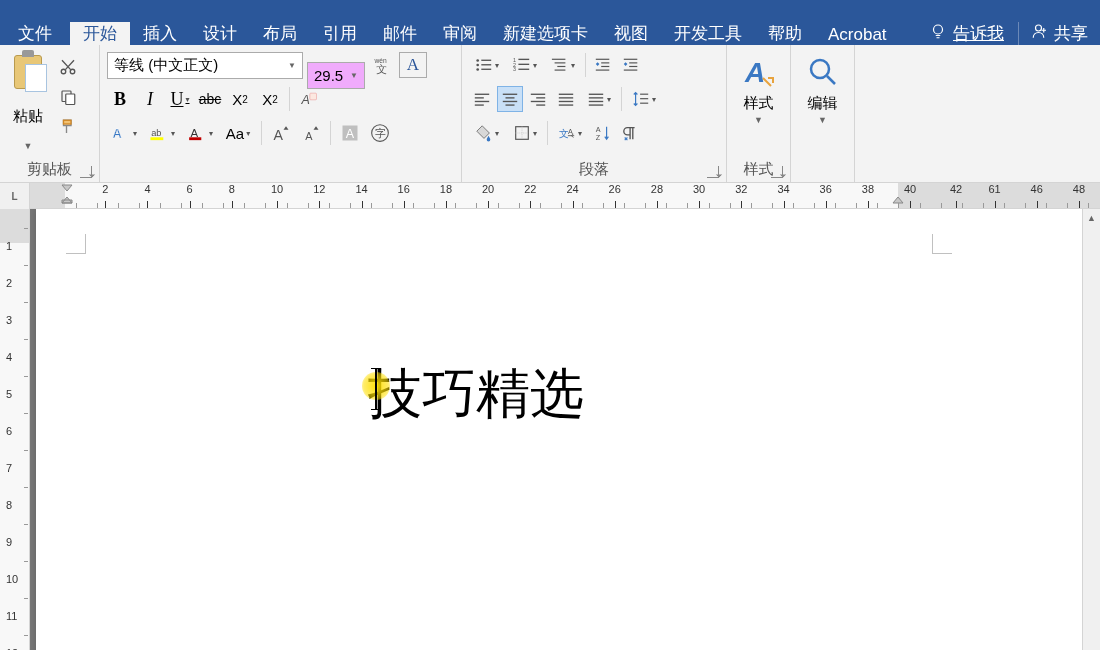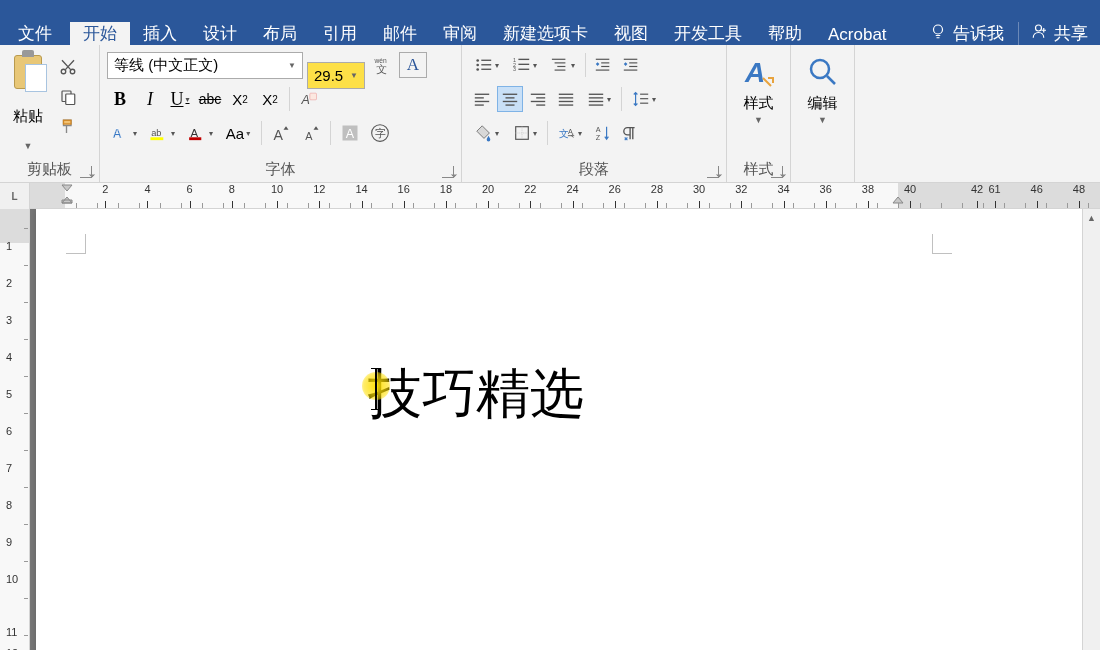--- a/index.html
+++ b/index.html
@@ -4,21 +4,21 @@
   <style>
     * { margin: 0; padding: 0; box-sizing: border-box; font-family: "Microsoft YaHei", "SimSun", sans-serif; -webkit-font-smoothing: antialiased; }
     body { background: #e6e6e6; overflow: hidden; width: 1100px; height: 650px; }
 
     
     .tabs { background: #2b579a; display: flex; align-items: flex-end; height: 45px; color: white; font-size: 17px; }
     .tab { display: flex; align-items: center; padding: 0 13px; cursor: pointer; white-space: nowrap; }
     .tab.active { background: #f3f3f3; color: #2b579a; }
     .tab.file { padding: 0 18px; }
     .tabs-right { margin-left: auto; display: flex; align-items: center; }
-    .tell-me { display: flex; align-items: center; gap: 6px; padding: 0 14px; }
+    .tell-me { display: flex; align-items: center; gap: 6px; padding: 0 14px; text-decoration: underline; }
     .share-btn { display: flex; align-items: center; gap: 5px; padding: 0 12px; border-left: 1px solid rgba(255,255,255,0.3); }
     .lightbulb-icon, .person-icon { width: 18px; height: 18px; }
 
     
     .ribbon { background: #f3f3f3; border-bottom: 1px solid #d4d4d4; display: flex; height: 138px; }
     .group { border-right: 1px solid #d4d4d4; display: flex; flex-direction: column; padding: 3px 5px 2px; }
     .group-body { flex: 1; display: flex; }
     .group-label { text-align: center; font-size: 15px; color: #555; height: 22px; line-height: 22px; position: relative; }
     .launcher { position: absolute; right: 2px; bottom: 2px; width: 12px; height: 12px; border: 1px solid #888; border-top: none; border-left: none; }
     .launcher::after { content: ""; position: absolute; right: -1px; bottom: -1px; width: 5px; height: 5px; background: #888; transform: rotate(45deg); transform-origin: bottom right; clip-path: polygon(100% 0, 100% 100%, 0 100%); }
@@ -33,21 +33,21 @@
     .paste-label { font-size: 15px; margin-top: 2px; }
     .paste-drop { font-size: 9px; color: #666; margin-top: 2px; }
     .clipboard-small { width: 30px; display: flex; flex-direction: column; gap: 8px; padding-top: 8px; padding-left: 4px; }
     .cut-icon, .copy-icon, .brush-icon { width: 22px; height: 22px; display: flex; align-items: center; justify-content: center; cursor: pointer; }
 
     
     .font-group { width: 362px; gap: 8px; }
     .font-rows { display: flex; flex-direction: column; gap: 4px; padding: 2px 2px; }
     .font-row { display: flex; align-items: center; gap: 4px; height: 30px; }
     .font-name-box { width: 196px; height: 27px; background: white; border: 1px solid #ababab; display: flex; align-items: center; padding: 0 6px; font-size: 15px; justify-content: space-between; }
-    .font-size-box { width: 58px; height: 27px; background: #fde047; border: 1px solid #ababab; display: flex; align-items: center; padding: 0 6px; font-size: 15px; justify-content: space-between; margin-top: 21px; }
+    .font-size-box { width: 58px; height: 27px; background: #f0abfc; border: 1px solid #ababab; display: flex; align-items: center; padding: 0 6px; font-size: 15px; justify-content: space-between; margin-top: 21px; }
     .dd { font-size: 8px; color: #666; }
     .char-btn { width: 26px; height: 26px; display: flex; align-items: center; justify-content: center; cursor: pointer; font-size: 18px; }
     .char-btn svg { width: 20px; height: 20px; }
     .char-btn.boxed { border: 1px solid #ababab; width: 28px; height: 26px; }
     .sep { width: 1px; height: 24px; background: #d4d4d4; margin: 0 2px; }
     .wide { width: 34px; }
 
     
     .para-group { width: 265px; }
     .para-rows { display: flex; flex-direction: column; gap: 4px; padding: 2px 2px; }
@@ -256,21 +256,20 @@
           </div>
           <div class="char-btn">
             <svg viewBox="0 0 24 24">
                 <circle cx="12" cy="12" r="10" fill="none" stroke="#555" stroke-width="1.3"></circle>
                 <text x="6" y="17" font-size="13" fill="#555">字</text>
               </svg>
           </div>
         </div>
       </div>
     </div>
-    <div class="group-label"><span>字体</span><span class="launcher"></span></div>
   </div>
 
   <div class="group para-group">
     <div class="group-body">
       <div class="para-rows">
         <div class="para-row">
           <div class="para-btn wide">
               <svg viewBox="0 0 20 20">
                 <circle cx="3" cy="5" r="1.5" fill="#555"></circle>
                 <rect x="7" y="4" width="11" height="1.5" fill="#555"></rect>
@@ -482,21 +481,21 @@
       <div class="ruler-tick" style="left: 494.2px;">22</div>
       <div class="ruler-tick" style="left: 536.4px;">24</div>
       <div class="ruler-tick" style="left: 578.6px;">26</div>
       <div class="ruler-tick" style="left: 620.8px;">28</div>
       <div class="ruler-tick" style="left: 663px;">30</div>
       <div class="ruler-tick" style="left: 705.2px;">32</div>
       <div class="ruler-tick" style="left: 747.4px;">34</div>
       <div class="ruler-tick" style="left: 789.6px;">36</div>
       <div class="ruler-tick" style="left: 831.8px;">38</div>
       <div class="ruler-tick" style="left: 874px;">40</div>
-      <div class="ruler-tick" style="left: 941px;">42</div>
+      <div class="ruler-tick" style="left: 920px;">42</div>
       <div class="ruler-tick" style="left: 958.4px;">61</div>
       <div class="ruler-tick" style="left: 1000.6px;">46</div>
       <div class="ruler-tick" style="left: 1042.8px;">48</div>
       <div class="ruler-minor" style="left: 45.55px;"></div>
       <div class="ruler-minor" style="left: 66.65px;"></div>
       <div class="ruler-minor" style="left: 87.75px;"></div>
       <div class="ruler-minor" style="left: 108.85px;"></div>
       <div class="ruler-minor" style="left: 129.95px;"></div>
       <div class="ruler-minor" style="left: 151.05px;"></div>
       <div class="ruler-minor" style="left: 172.15px;"></div>
@@ -561,21 +560,21 @@
       <div class="rv-tick" style="top: 216px;">6</div>
       <div class="rv-minor" style="top: 203.5px;"></div>
       <div class="rv-tick" style="top: 253px;">7</div>
       <div class="rv-minor" style="top: 240.5px;"></div>
       <div class="rv-tick" style="top: 290px;">8</div>
       <div class="rv-minor" style="top: 277.5px;"></div>
       <div class="rv-tick" style="top: 327px;">9</div>
       <div class="rv-minor" style="top: 314.5px;"></div>
       <div class="rv-tick" style="top: 364px;">10</div>
       <div class="rv-minor" style="top: 351.5px;"></div>
-      <div class="rv-tick" style="top: 417px;">11</div>
+      <div class="rv-tick" style="top: 401px;">11</div>
       <div class="rv-minor" style="top: 388.5px;"></div>
       <div class="rv-tick" style="top: 438px;">12</div>
       <div class="rv-minor" style="top: 425.5px;"></div>
     </div>
   <div class="page-view">
     <div class="page">
       <div class="page-margin-tl"></div>
       <div class="page-margin-tr"></div>
       <div class="cursor-highlight"></div>
       <div class="text-cursor">

